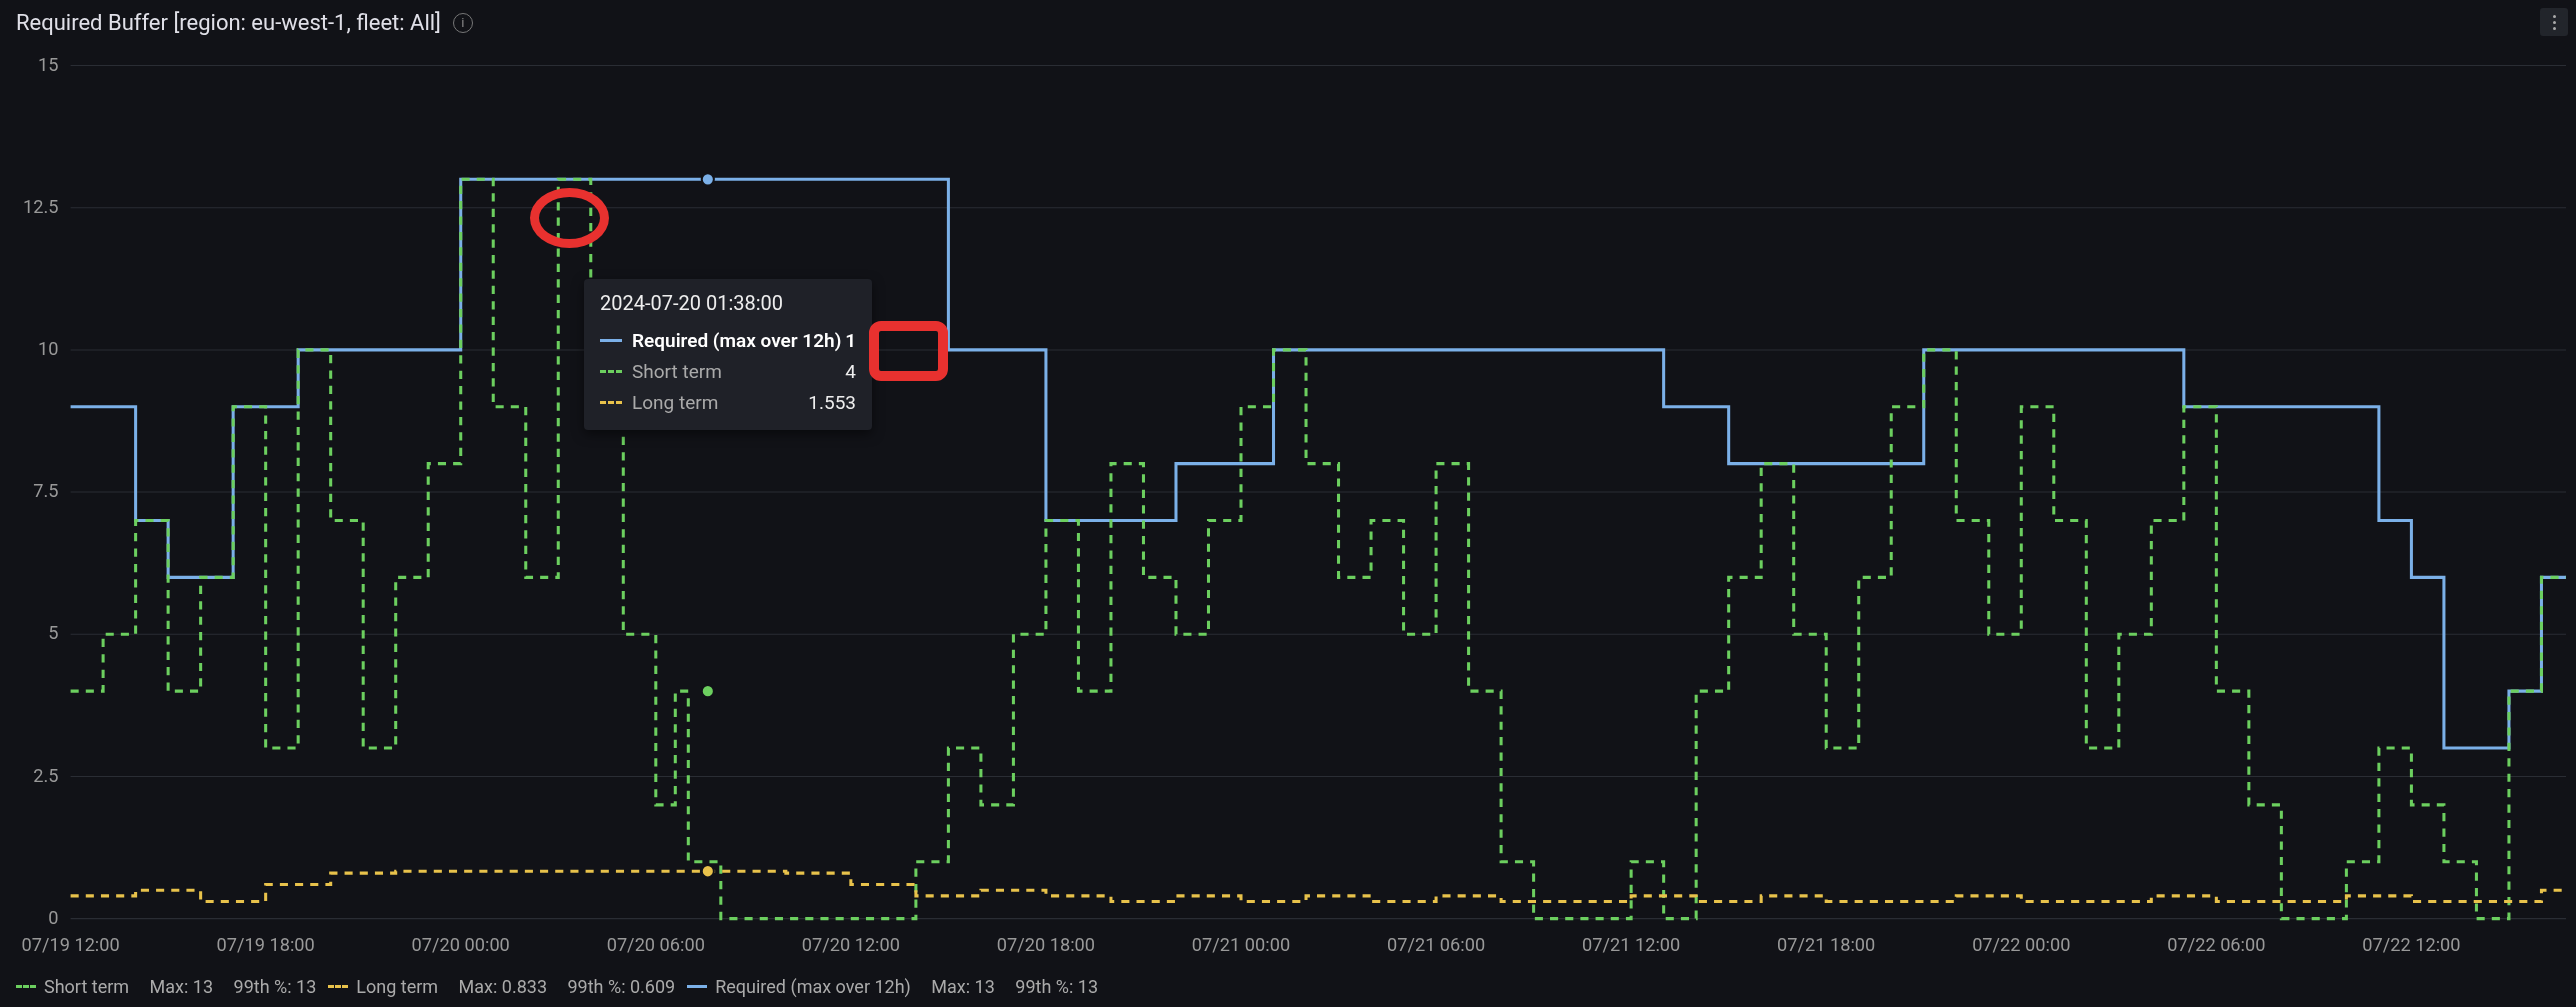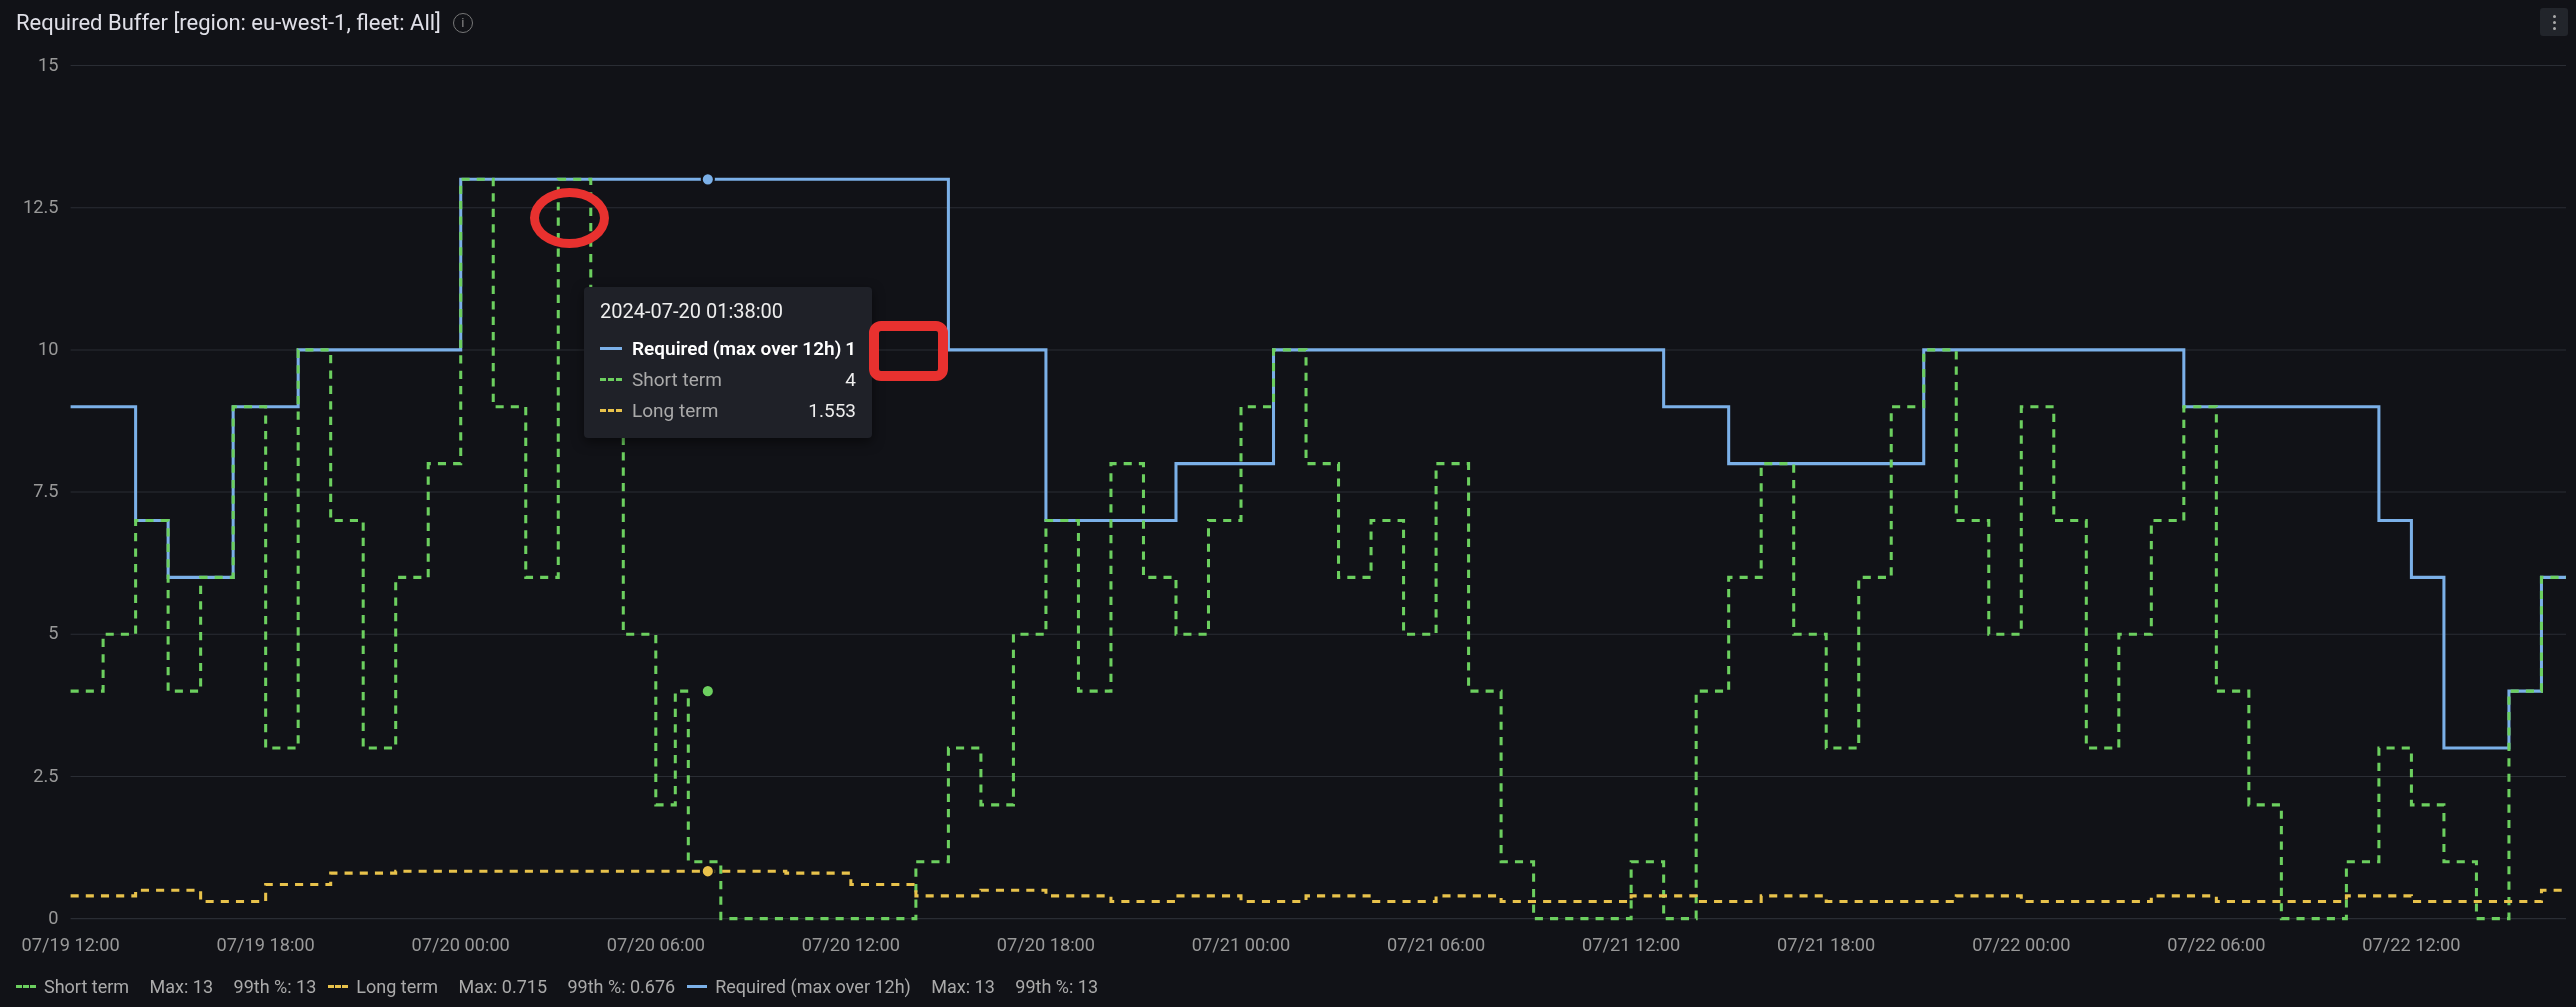--- a/index.html
+++ b/index.html
@@ -158,21 +158,21 @@
           </g>
           <path d="M 0 352 H 64.25641025641025 V 352 H 64.25641025641025 V 462.6666666666667 H 96.38461538461539 V 462.6666666666667 H 96.38461538461539 V 518 H 160.64102564102564 V 518 H 160.64102564102564 V 352 H 224.8974358974359 V 352 H 224.8974358974359 V 296.66666666666674 H 385.53846153846155 V 296.66666666666674 H 385.53846153846155 V 130.66666666666663 H 867.4615384615385 V 130.66666666666663 H 867.4615384615385 V 296.66666666666674 H 963.8461538461539 V 296.66666666666674 H 963.8461538461539 V 462.6666666666667 H 1092.3589743589744 V 462.6666666666667 H 1092.3589743589744 V 407.3333333333333 H 1188.7435897435896 V 407.3333333333333 H 1188.7435897435896 V 296.66666666666674 H 1574.2820512820513 V 296.66666666666674 H 1574.2820512820513 V 352 H 1638.5384615384617 V 352 H 1638.5384615384617 V 407.3333333333333 H 1831.3076923076922 V 407.3333333333333 H 1831.3076923076922 V 296.66666666666674 H 2088.3333333333335 V 296.66666666666674 H 2088.3333333333335 V 352 H 2281.102564102564 V 352 H 2281.102564102564 V 462.6666666666667 H 2313.2307692307695 V 462.6666666666667 H 2313.2307692307695 V 518 H 2345.3589743589746 V 518 H 2345.3589743589746 V 684 H 2409.6153846153848 V 684 H 2409.6153846153848 V 628.6666666666666 H 2441.74358974359 V 628.6666666666666 H 2441.74358974359 V 518 H 2506 V 518" fill="none" stroke="#7bb0e8" stroke-width="3" stroke-linejoin="miter"></path>
           <path d="M 0 628.6666666666666 H 32.128205128205124 V 573.3333333333334 H 64.25641025641025 V 462.6666666666667 H 96.38461538461539 V 628.6666666666666 H 128.5128205128205 V 518 H 160.64102564102564 V 352 H 192.76923076923077 V 684 H 224.8974358974359 V 296.66666666666674 H 257.025641025641 V 462.6666666666667 H 289.1538461538462 V 684 H 321.28205128205127 V 518 H 353.4102564102564 V 407.3333333333333 H 385.53846153846155 V 130.66666666666663 H 417.66666666666663 V 352 H 449.7948717948718 V 518 H 481.92307692307696 V 130.66666666666663 H 514.051282051282 V 296.66666666666674 H 546.1794871794872 V 573.3333333333334 H 578.3076923076924 V 739.3333333333334 H 597.5846153846154 V 628.6666666666666 H 610.4358974358975 V 794.6666666666666 H 642.5641025641025 V 850 H 674.6923076923076 V 850 H 706.8205128205128 V 850 H 771.0769230769231 V 850 H 835.3333333333333 V 794.6666666666666 H 867.4615384615385 V 684 H 899.5897435897436 V 739.3333333333334 H 931.7179487179487 V 573.3333333333334 H 963.8461538461539 V 462.6666666666667 H 995.9743589743589 V 628.6666666666666 H 1028.102564102564 V 407.3333333333333 H 1060.2307692307693 V 518 H 1092.3589743589744 V 573.3333333333334 H 1124.4871794871794 V 462.6666666666667 H 1156.6153846153848 V 352 H 1188.7435897435896 V 296.66666666666674 H 1220.871794871795 V 407.3333333333333 H 1253 V 518 H 1285.128205128205 V 462.6666666666667 H 1317.2564102564104 V 573.3333333333334 H 1349.3846153846152 V 407.3333333333333 H 1381.5128205128206 V 628.6666666666666 H 1413.6410256410256 V 794.6666666666666 H 1445.7692307692307 V 850 H 1477.897435897436 V 850 H 1542.1538461538462 V 794.6666666666666 H 1574.2820512820513 V 850 H 1606.4102564102566 V 628.6666666666666 H 1638.5384615384617 V 518 H 1670.6666666666665 V 407.3333333333333 H 1702.7948717948718 V 573.3333333333334 H 1734.923076923077 V 684 H 1767.0512820512822 V 518 H 1799.1794871794873 V 352 H 1831.3076923076922 V 296.66666666666674 H 1863.4358974358975 V 462.6666666666667 H 1895.5641025641025 V 573.3333333333334 H 1927.6923076923078 V 352 H 1959.8205128205127 V 462.6666666666667 H 1991.9487179487178 V 684 H 2024.076923076923 V 573.3333333333334 H 2056.205128205128 V 462.6666666666667 H 2088.3333333333335 V 352 H 2120.4615384615386 V 628.6666666666666 H 2152.5897435897436 V 739.3333333333334 H 2184.7179487179487 V 850 H 2216.846153846154 V 850 H 2248.974358974359 V 794.6666666666666 H 2281.102564102564 V 684 H 2313.2307692307695 V 739.3333333333334 H 2345.3589743589746 V 794.6666666666666 H 2377.487179487179 V 850 H 2409.6153846153848 V 628.6666666666666 H 2441.74358974359 V 518 H 2473.871794871795 V 573.3333333333334 H 2506 V 518" fill="none" stroke="#6ccf5f" stroke-width="3" stroke-dasharray="8 7" stroke-linejoin="miter"></path>
           <path d="M 0 827.8666666666667 H 64.25641025641025 V 822.3333333333334 H 128.5128205128205 V 833.4 H 192.76923076923077 V 816.8 H 257.025641025641 V 805.7333333333333 H 321.28205128205127 V 803.9073333333333 H 385.53846153846155 V 803.9073333333333 H 449.7948717948718 V 803.9073333333333 H 514.051282051282 V 803.9073333333333 H 578.3076923076924 V 803.9073333333333 H 642.5641025641025 V 803.9073333333333 H 706.8205128205128 V 805.7333333333333 H 771.0769230769231 V 816.8 H 835.3333333333333 V 827.8666666666667 H 899.5897435897436 V 822.3333333333334 H 963.8461538461539 V 827.8666666666667 H 1028.102564102564 V 833.4 H 1092.3589743589744 V 827.8666666666667 H 1156.6153846153848 V 833.4 H 1220.871794871795 V 827.8666666666667 H 1285.128205128205 V 833.4 H 1349.3846153846152 V 827.8666666666667 H 1413.6410256410256 V 833.4 H 1477.897435897436 V 833.4 H 1542.1538461538462 V 827.8666666666667 H 1606.4102564102566 V 833.4 H 1670.6666666666665 V 827.8666666666667 H 1734.923076923077 V 833.4 H 1799.1794871794873 V 833.4 H 1863.4358974358975 V 827.8666666666667 H 1927.6923076923078 V 833.4 H 1991.9487179487178 V 833.4 H 2056.205128205128 V 827.8666666666667 H 2120.4615384615386 V 833.4 H 2184.7179487179487 V 833.4 H 2248.974358974359 V 827.8666666666667 H 2313.2307692307695 V 833.4 H 2377.487179487179 V 833.4 H 2441.74358974359 V 822.3333333333334 H 2506 V 822.3333333333334" fill="none" stroke="#e8c24b" stroke-width="3" stroke-dasharray="8 7" stroke-linejoin="miter"></path>
           <circle cx="629.7128205128205" cy="130.66666666666663" r="6" fill="#7bb0e8" stroke="#111217" stroke-width="2"></circle>
           <circle cx="629.7128205128205" cy="628.6666666666666" r="6" fill="#6ccf5f" stroke="#111217" stroke-width="2"></circle>
           <circle cx="629.7128205128205" cy="803.9073333333333" r="6" fill="#e8c24b" stroke="#111217" stroke-width="2"></circle>
         </g>
       </svg>
 
-    <div class="tooltip" id="tooltip" style="left: 584px; top: 242px;">
+    <div class="tooltip" id="tooltip" style="left: 584px; top: 234px;">
       <div class="tooltip-time">2024-07-20 01:38:00</div>
       <div id="tooltip-rows">
           <div class="tooltip-row strong">
             <span class="lbl">
               <span class="swatch-line" style="border-color:#7bb0e8"></span>
               <span>Required (max over 12h)</span>
             </span>
             <span class="val">1</span>
           </div>
           <div class="tooltip-row">
@@ -191,17 +191,17 @@
           </div>
         </div>
     </div>
 
     <div class="annot-circle" id="annot-circle" style="left: 530px; top: 143px;"></div>
     <div class="annot-box" id="annot-box" style="left: 869px; top: 276px;"></div>
   </div>
 
   <div class="legend" id="legend">
       <span style="display: inline-flex; align-items: center; gap: 8px;"><span class="swatch-dash" style="border-color:#6ccf5f"></span><span>Short term</span>&nbsp;<span>Max: 13</span>&nbsp;<span>99th %: 13</span></span>
-      <span style="display: inline-flex; align-items: center; gap: 8px;"><span class="swatch-dash" style="border-color:#e8c24b"></span><span>Long term</span>&nbsp;<span>Max: 0.715</span>&nbsp;<span>99th %: 0.676</span></span>
+      <span style="display: inline-flex; align-items: center; gap: 8px;"><span class="swatch-dash" style="border-color:#e8c24b"></span><span>Long term</span>&nbsp;<span>Max: 0.833</span>&nbsp;<span>99th %: 0.609</span></span>
       <span style="display: inline-flex; align-items: center; gap: 8px;"><span class="swatch-line" style="border-color:#7bb0e8"></span><span>Required (max over 12h)</span>&nbsp;<span>Max: 13</span>&nbsp;<span>99th %: 13</span></span>
     </div>
 </div>
 
 
 </body></html>

